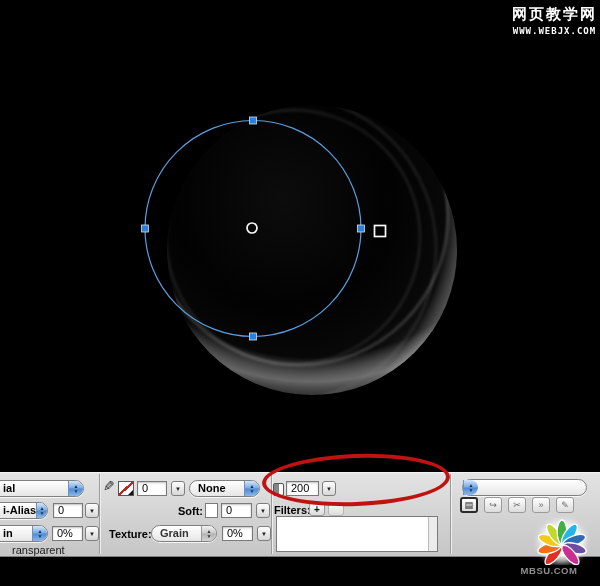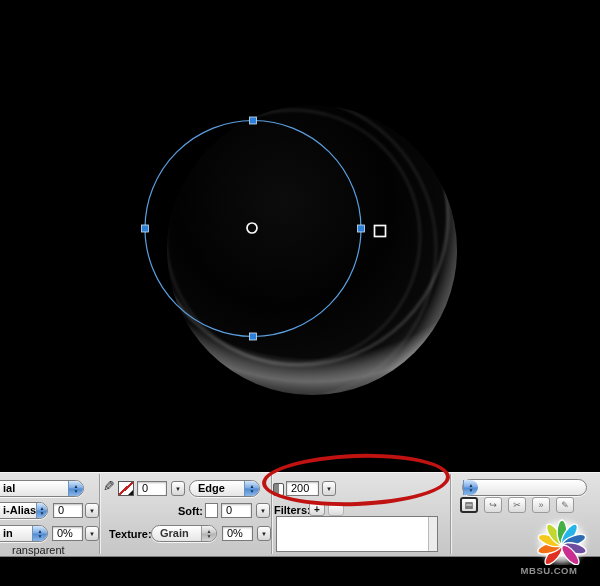--- a/index.html
+++ b/index.html
@@ -97,20 +97,24 @@
 
     <circle cx="253" cy="228.5" r="108" fill="none" stroke="#5b9fe0" stroke-width="1.2"></circle>
     <rect x="249.5" y="117" width="7" height="7" fill="#2e7fd6" stroke="#cfe2f5" stroke-width="0.8"></rect>
     <rect x="141.5" y="225" width="7" height="7" fill="#2e7fd6" stroke="#cfe2f5" stroke-width="0.8"></rect>
     <rect x="357.5" y="225" width="7" height="7" fill="#2e7fd6" stroke="#cfe2f5" stroke-width="0.8"></rect>
     <rect x="249.5" y="333" width="7" height="7" fill="#2e7fd6" stroke="#cfe2f5" stroke-width="0.8"></rect>
     <circle cx="252" cy="228" r="5" fill="none" stroke="#fafafa" stroke-width="1.7"></circle>
     <rect x="374.5" y="225.5" width="11" height="11" fill="none" stroke="#fafafa" stroke-width="1.7"></rect>
   </svg>
 
+  <div class="wm-top">
+    <div class="t1">网页教学网</div>
+    <div class="t2">WWW.WEBJX.COM</div>
+  </div>
 
   <div class="panel-bg"></div>
   <div class="vdiv" style="left:99px;"></div>
   <div class="vdiv" style="left:271px;"></div>
   <div class="vdiv" style="left:450px;"></div>
 
   <div class="dd" style="left:-60px;top:480px;width:144px;">
     <span class="lbl" style="padding-left:62px;">ial</span>
     <span class="stp">
         <span>▲</span>
@@ -142,21 +146,21 @@
     </div>
   <div class="lab plain" style="left:12px;top:544px;">ransparent</div>
 
   <span class="pencil">✎</span>
   <div class="swatch"></div>
   <div class="fld" style="left:137px;top:481px;width:30px;">0</div>
   <div class="abtn" style="left:171px;top:481px;">
       <span>▼</span>
     </div>
   <div class="dd" style="left:189px;top:480px;width:71px;">
-    <span class="lbl">Edge</span>
+    <span class="lbl">None</span>
     <span class="stp">
         <span>▲</span>
         <span>▼</span>
       </span>
   </div>
   <div class="lab" style="left:160px;top:505px;width:43px;text-align:right;">Soft:</div>
   <div class="edgebox"></div>
   <div class="fld" style="left:221px;top:503px;width:31px;">0</div>
   <div class="abtn" style="left:256px;top:503px;">
       <span>▼</span>

